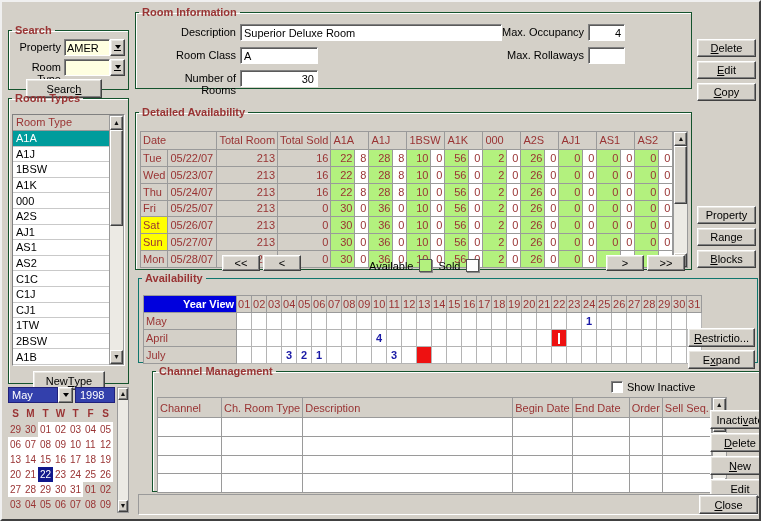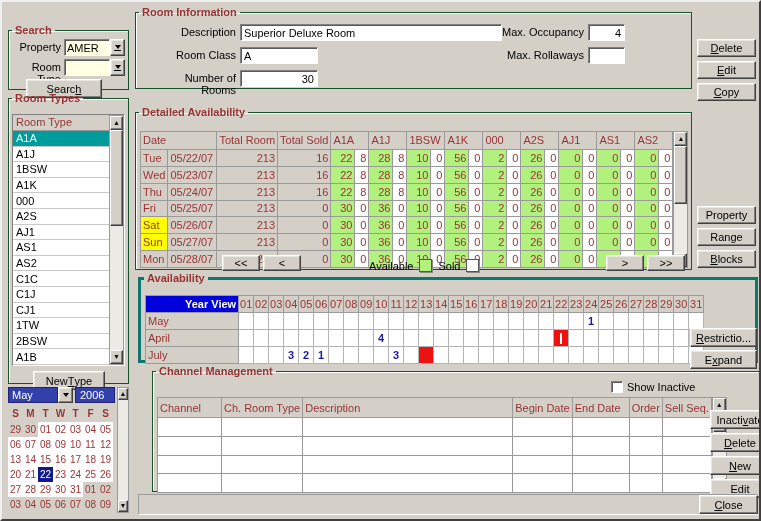--- a/index.html
+++ b/index.html
@@ -8,21 +8,21 @@
   .window { position:relative; width:761px; height:521px; background:#d4d0c8;
             border:2px solid; border-color:#f0f0f0 #404040 #404040 #f0f0f0; overflow:hidden; }
   
   .titlebar { position:absolute; left:2px; top:2px; right:2px; height:17px; background:#1b2c6e;
               color:#fff; display:flex; align-items:center; padding-left:3px; font-weight:bold; }
   .app-ico { width:12px; height:12px; margin-right:4px;
              background: radial-gradient(circle at 35% 35%, #ffe97a 0 35%, #c8a020 60%, #6a5acd 100%);
              border:1px solid #0a0a2a; }
   
   fieldset { position:absolute; border:1px solid #14532d; box-shadow:inset 1px 1px 0 #ffffff; }
-  fieldset.red { border:3px solid #0f766e; box-shadow:none; }
+  fieldset.red { border:1px solid #0f766e; box-shadow:none; }
   legend { color:#993333; font-weight:bold; margin-left:3px; padding:0 3px; }
   
   .btn { background:#d4d0c8; border:1px solid; border-color:#ffffff #404040 #404040 #ffffff;
          box-shadow:inset -1px -1px 0 #808080, inset 1px 1px 0 #e9e7e2;
          font-family:inherit; font-size:11px; color:#000; display:flex; align-items:center; justify-content:center;
          cursor:default; white-space:nowrap; }
   .field { background:#fff; border:1px solid; border-color:#808080 #ffffff #ffffff #808080;
            box-shadow:inset 1px 1px 0 #5a5a5a; font-family:inherit; font-size:11px; padding:0 3px; }
   .cream { background:#ffffe1; }
   .num { text-align:right; }
@@ -162,21 +162,21 @@
   </fieldset>
 
   <div class="cal">
     <div class="cal-top">
       <div class="cal-month">May</div>
       <button class="btn dd-btn" style="height:16px;">
         <span class="dd-ico">
             <span class="tri"></span>
           </span>
       </button>
-      <div class="cal-year">2006</div>
+      <div class="cal-year">1998</div>
     </div>
     <div class="cal-grid" id="cal-grid">
         <div class="cal-h">S</div>
         <div class="cal-h">M</div>
         <div class="cal-h">T</div>
         <div class="cal-h">W</div>
         <div class="cal-h">T</div>
         <div class="cal-h">F</div>
         <div class="cal-h">S</div>
         <div class="cal-d out">29</div>

